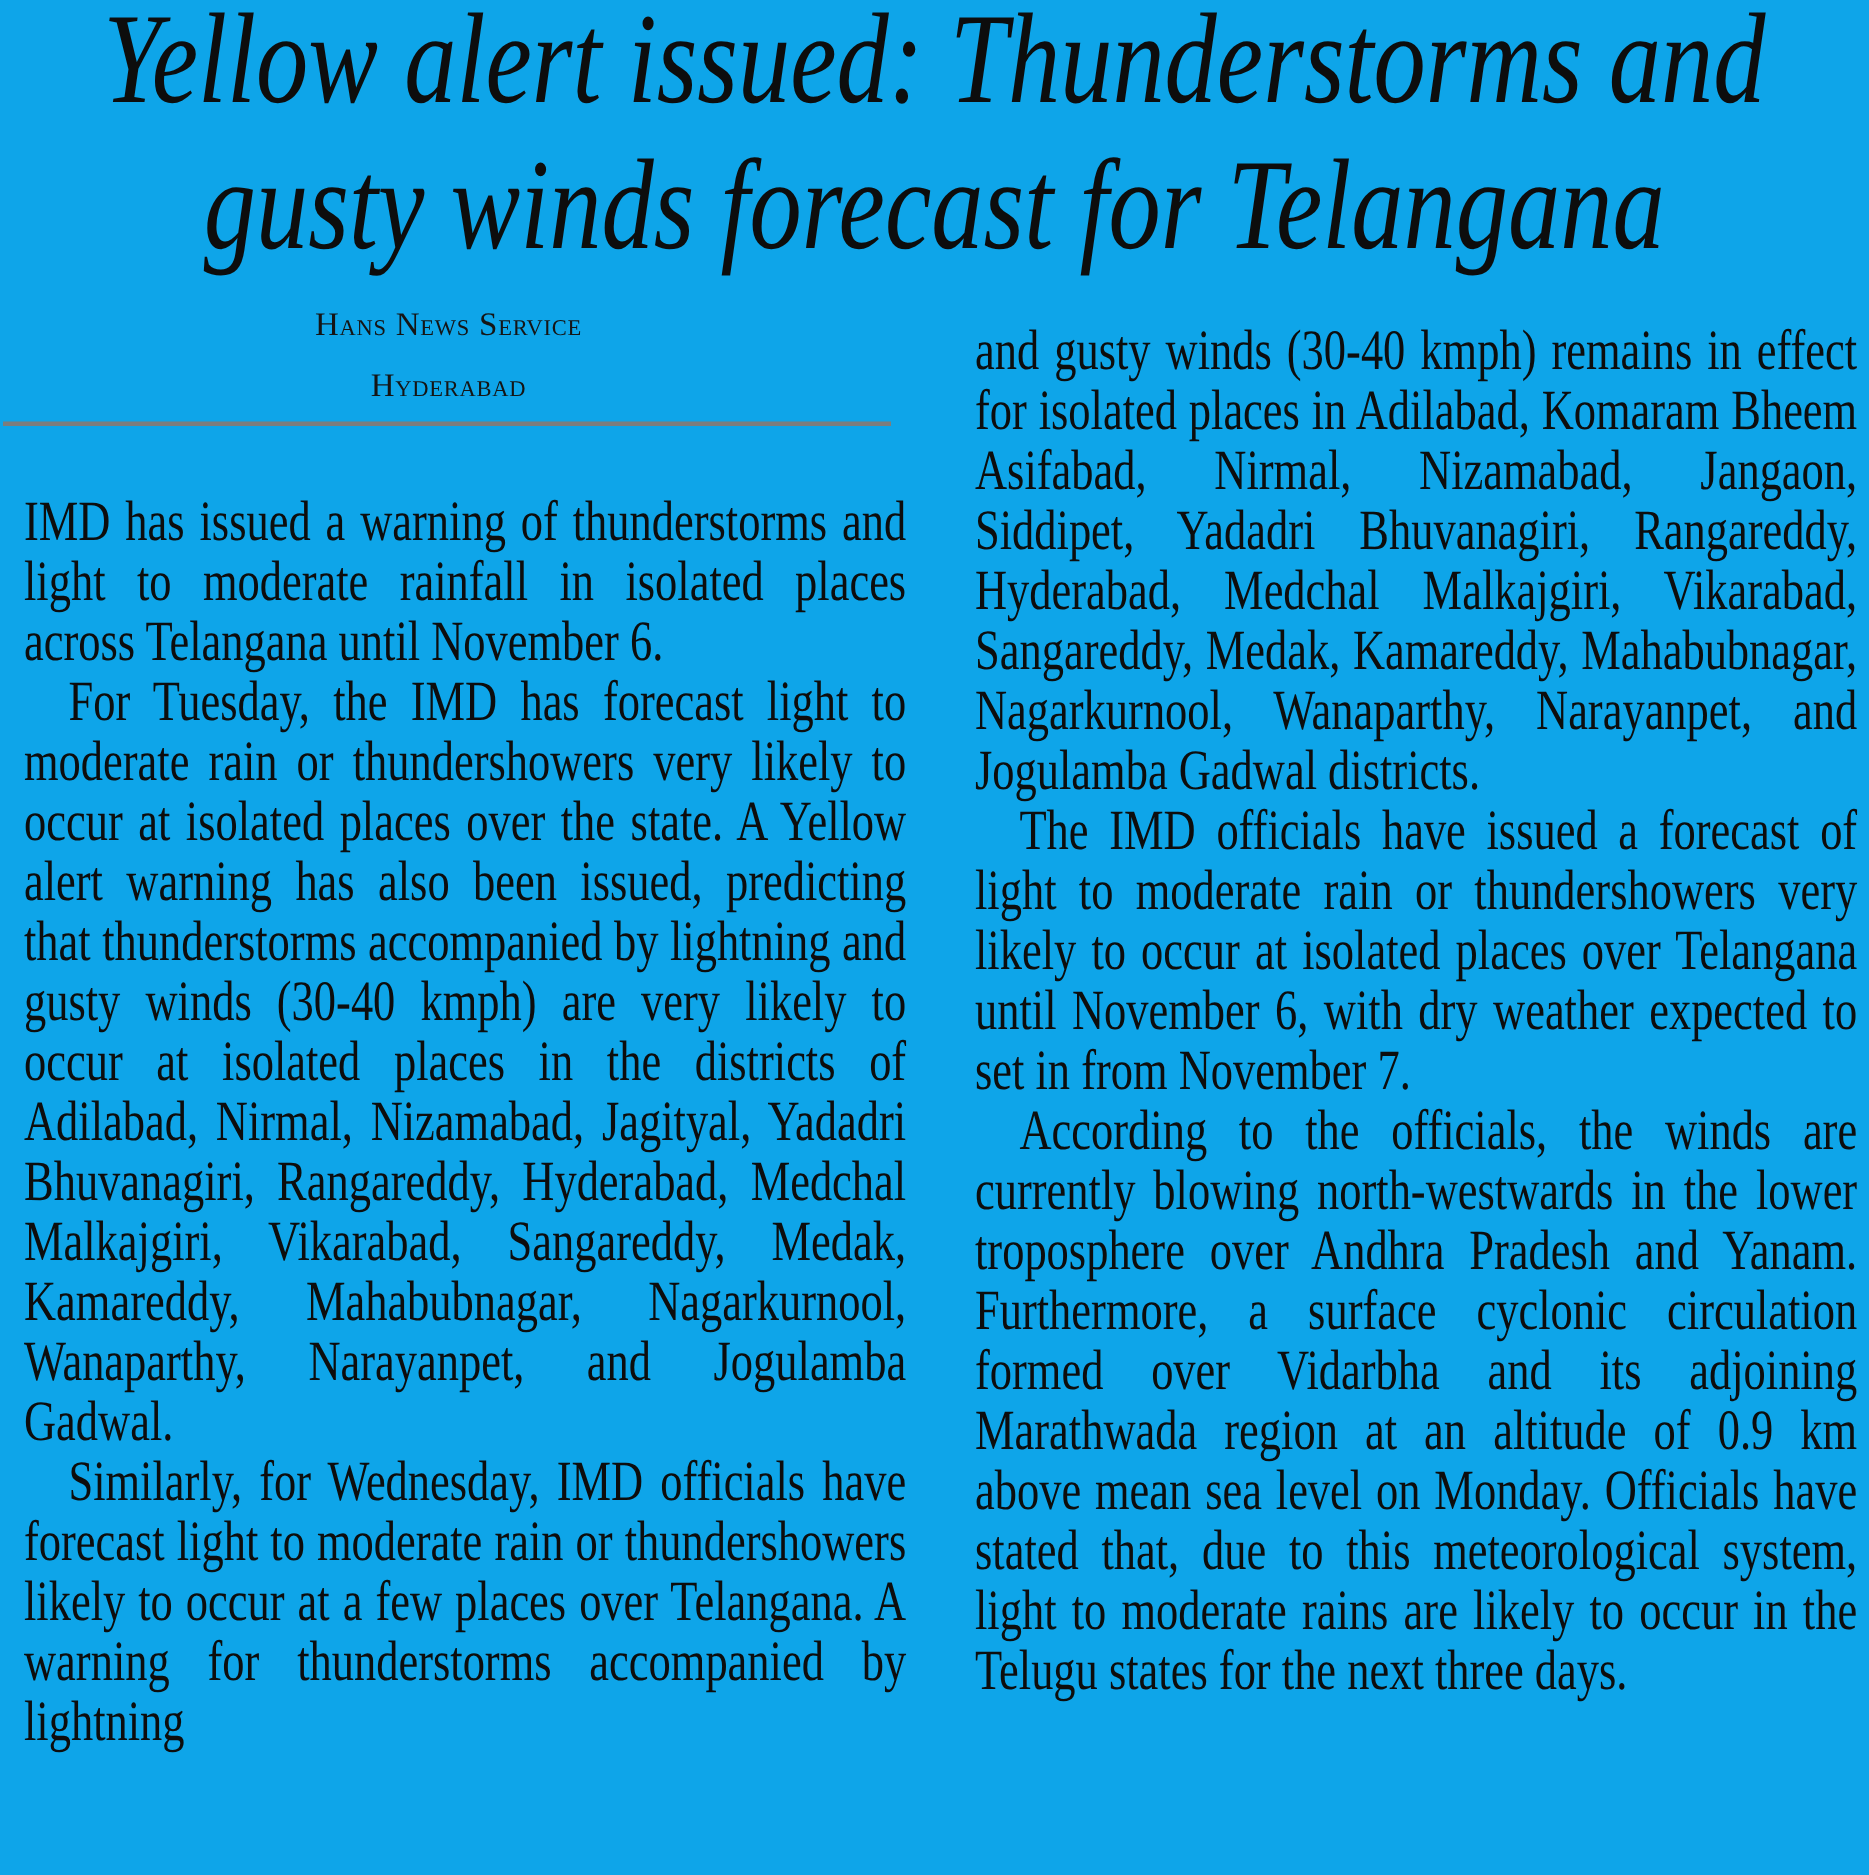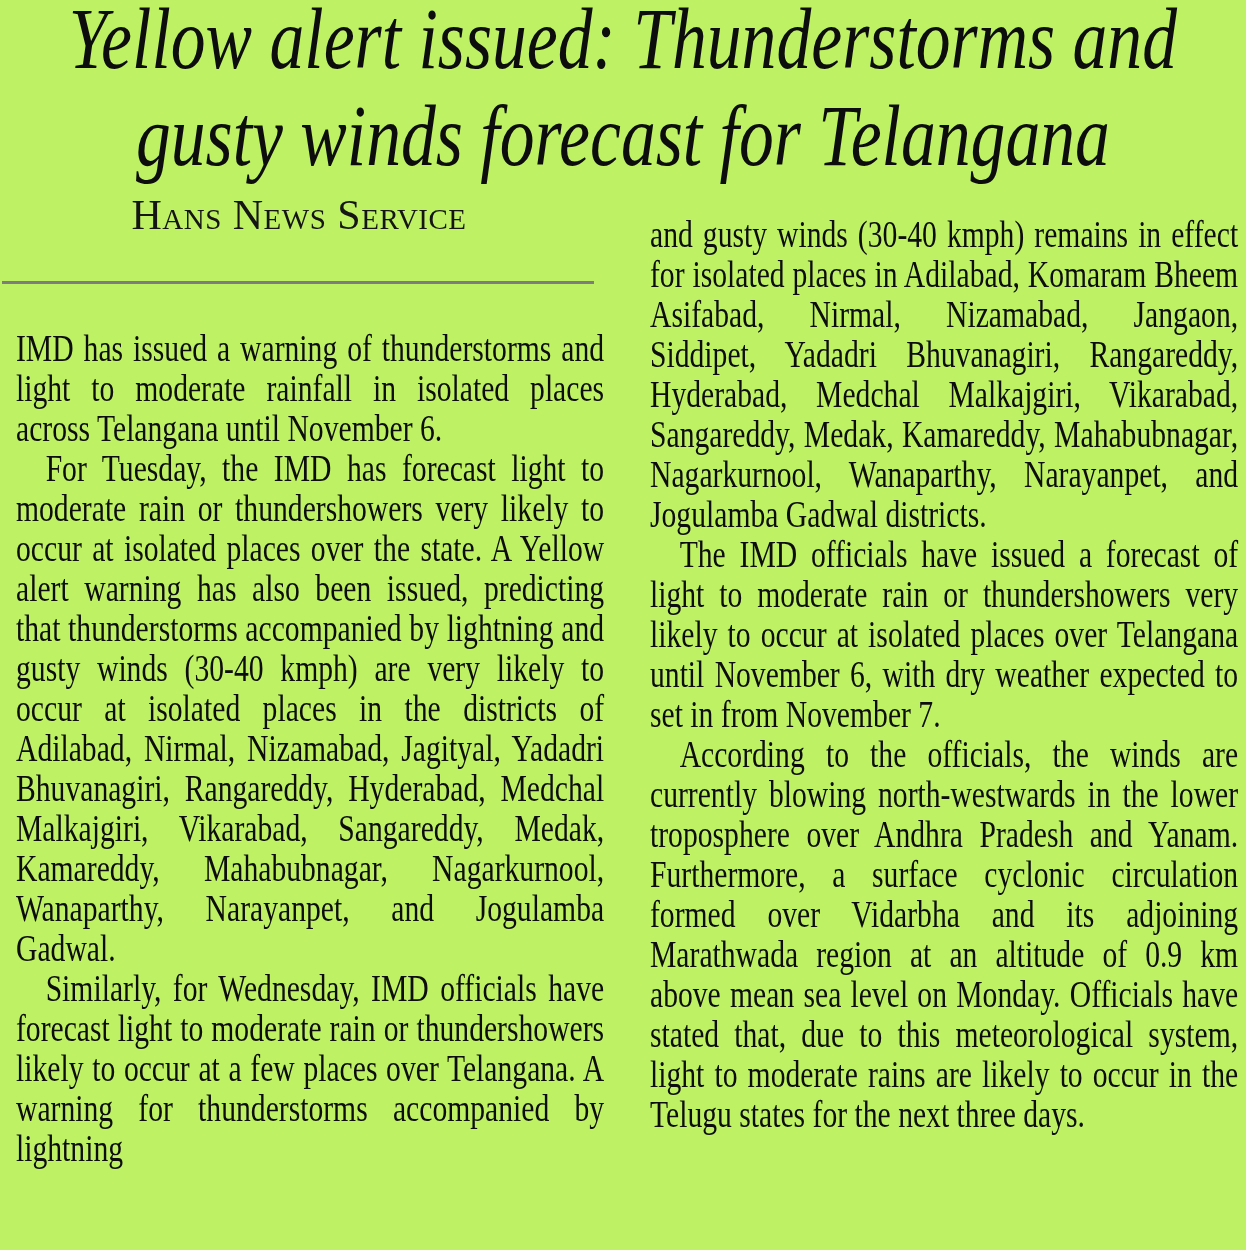--- a/index.html
+++ b/index.html
@@ -8,21 +8,21 @@
     height: 1250px;
     background: #ffffff;
     color: #0e0e0e;
     font-family: "Liberation Serif", serif;
     position: relative;
     overflow: hidden;
   }
   .page {
     position: absolute;
     inset: 0;
-    background: #bef264;
+    background: #0ea5e9;
   }
   
   .headline-wrap {
     position: absolute;
     top: -9px;
     left: 0;
     width: 1538px;              
     transform: scaleX(0.81);
     transform-origin: left top;
     text-align: center;
@@ -35,21 +35,21 @@
   .headline-line { white-space: nowrap; }
 
   
   .byline {
     position: absolute;
     top: 195px;
     left: 4px;
     width: 590px;
     text-align: center;
     font-variant: small-caps;
-    font-size: 42px;
+    font-size: 22px;
     line-height: 41px;
     letter-spacing: 0.5px;
     color: #151515;
   }
   .rule {
     position: absolute;
     top: 281px;
     left: 2px;
     width: 592px;
     height: 3px;
@@ -81,20 +81,21 @@
 
 <div class="page">
 
   <header class="headline-wrap">
     <div class="headline-line">Yellow alert issued: Thunderstorms and</div>
     <div class="headline-line">gusty winds forecast for Telangana</div>
   </header>
 
   <div class="byline">
     <div>Hans News Service</div>
+    <div>Hyderabad</div>
   </div>
 
   <div class="rule"></div>
 
   <section class="col col1">
     <div class="col-inner">
       <p class="para">IMD has issued a warning of thunder­storms and light to moderate rainfall in isolated places across Telangana until No­vember 6.</p>
       <p class="para indent">For Tuesday, the IMD has forecast light to moderate rain or thundershowers very likely to occur at isolated places over the state. A Yellow alert warning has also been issued, predicting that thunderstorms ac­companied by lightning and gusty winds (30-40 kmph) are very likely to occur at isolated places in the districts of Adilabad, Nirmal, Nizamabad, Jagityal, Yadadri Bhuvanagiri, Rangareddy, Hyderabad, Medchal Malkajgiri, Vikarabad, San­gareddy, Medak, Kamareddy, Mahabub­nagar, Nagarkurnool, Wanaparthy, Naray­anpet, and Jogulamba Gadwal.</p>
       <p class="para indent">Similarly, for Wednesday, IMD offi­cials have forecast light to moderate rain or thundershowers likely to occur at a few places over Telangana. A warning for thunderstorms accompanied by lightning</p>
     </div>

